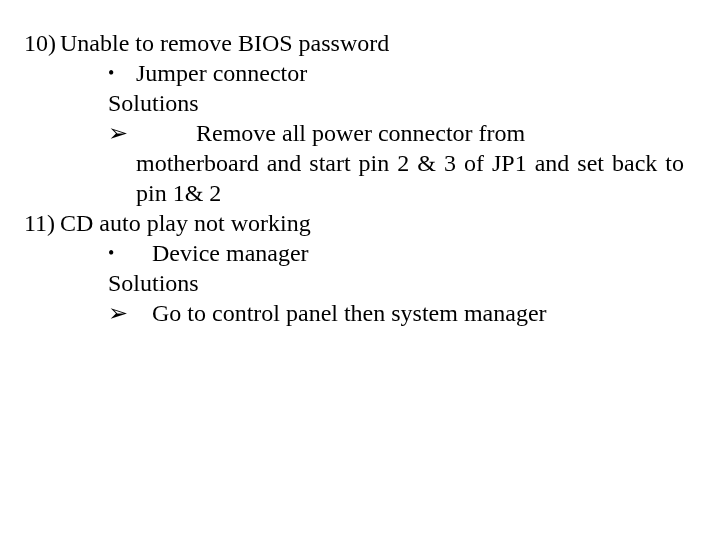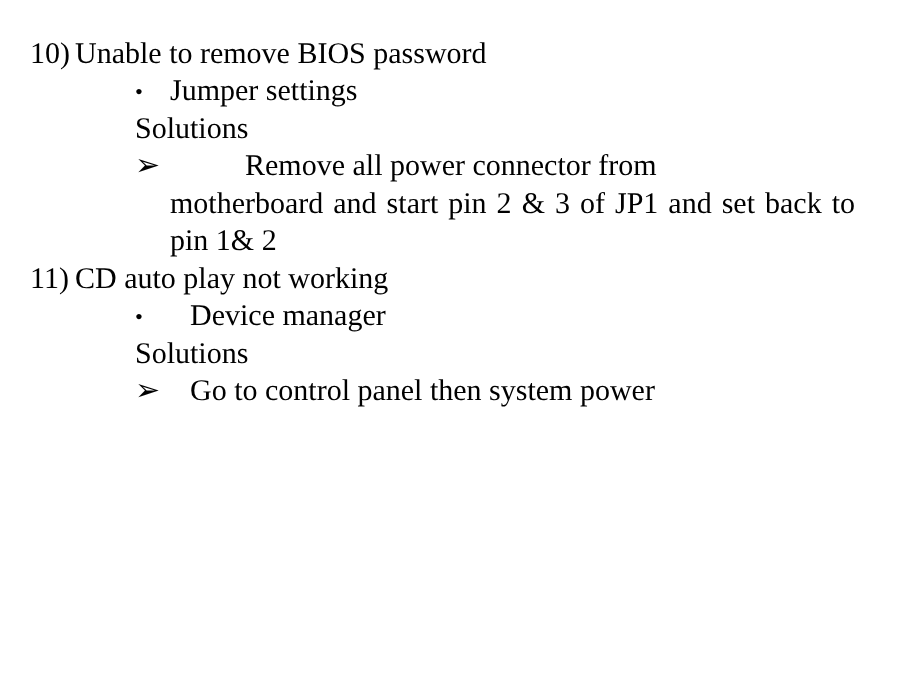--- a/index.html
+++ b/index.html
@@ -81,21 +81,21 @@
 
 <div class="page">
 
   <div class="item">
     <div class="num">10)</div>
     <div class="content">
       <div>Unable to remove BIOS password</div>
       <div class="indent-block">
         <div class="bullet-row">
           <div class="bullet">•</div>
-          <div class="bullet-text">Jumper settings</div>
+          <div class="bullet-text">Jumper connector</div>
         </div>
         <div class="solutions">Solutions</div>
         <div class="arrow-row">
           <div class="arrow">➢</div>
           <div class="arrow-after-gap"></div>
           <div class="arrow-text">Remove   all   power   connector   from</div>
         </div>
         <div class="cont">motherboard and start pin 2 &amp; 3 of JP1 and set back to pin 1&amp; 2</div>
       </div>
     </div>
@@ -108,19 +108,19 @@
       <div class="indent-block">
         <div class="bullet-row">
           <div class="bullet">•</div>
           <div class="sm-gap"></div>
           <div class="bullet-text">Device manager</div>
         </div>
         <div class="solutions">Solutions</div>
         <div class="arrow-row">
           <div class="arrow">➢</div>
           <div class="sm-gap"></div>
-          <div class="arrow-text2">Go  to  control  panel  then  system  power</div>
+          <div class="arrow-text2">Go  to  control  panel  then  system  manager</div>
         </div>
       </div>
     </div>
   </div>
 
 </div>
 
 </body></html>

